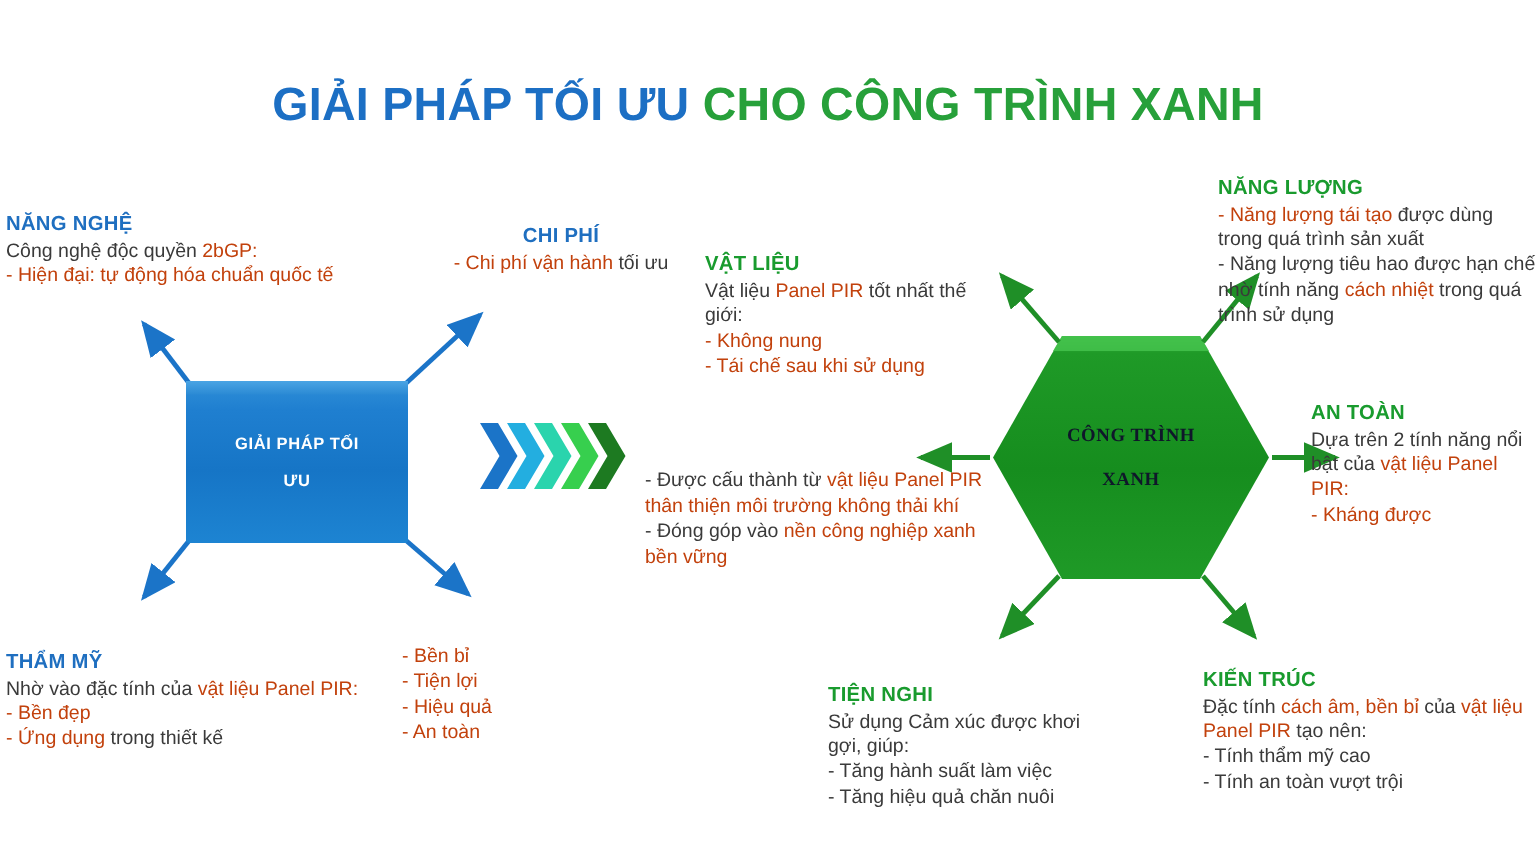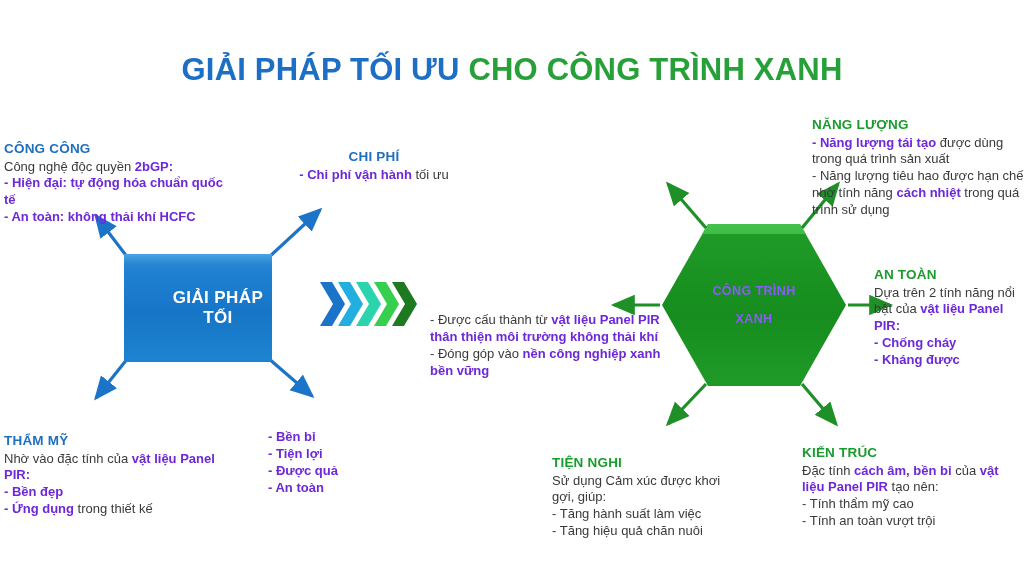--- a/index.html
+++ b/index.html
@@ -21,21 +21,21 @@
   .title .t-blue  { color: #1c6fc4; }
   .title .t-green { color: #27a03a; }
 
   
   .block { position: absolute; line-height: 1.30; margin-top: 24px; }
   .block .head {
     font-size: 13.5px; font-weight: bold; letter-spacing: .2px;
     margin-bottom: 1px;
   }
   .block .line { font-size: 13px; color: #3a3a3a; }
-  .block .line b { font-weight: bold; color: #6d28d9; }
+  .block .line b { font-weight: normal; color: #c2410c; }
   .blue  .head { color: #1f6fc0; }
   .green .head { color: #199b2e; }
 
   
   #b-congnghe   { left: 4px;   top: 116px;  width: 232px; }
   #b-chiphi     { left: 286px; top: 124px;  width: 176px; text-align: center; }
   #b-thammy     { left: 4px;   top: 408px;  width: 240px; }
   #b-chatluong  { left: 268px; top: 405px;  width: 170px; }
 
   
@@ -51,23 +51,23 @@
     position: absolute; left: 124px; top: 254px; width: 148px; height: 108px;
     background: linear-gradient(180deg,#2f8fd8 0%, #1f7fd0 18%, #1675c6 55%, #1d84d2 100%);
     border-radius: 2px;
   }
   #blue-box .bevel-top {
     position:absolute; left:0; top:0; width:100%; height:9px;
     background: linear-gradient(180deg,#4aa4e4,#2b8ad4);
   }
   #blue-box .label {
     position:absolute; left:0; top:0; width:100%; height:100%;
-    display:flex; flex-direction:row; align-items:center; justify-content:center;
-    color:#fff; font-size:17px; font-weight:bold; letter-spacing:.4px;
-    text-align:center; gap:13px;margin-left:40px;
+    display:flex; flex-direction:column; align-items:center; justify-content:center;
+    color:#fff; font-size:11px; font-weight:bold; letter-spacing:.4px;
+    text-align:center; gap:13px;
   }
 
   #green-hex {
     position: absolute; left: 664px; top: 224px; width: 180px; height: 162px;
   }
 
   #chevrons { position:absolute; left:318px; top:278px; width:104px; height:52px; }
 
   svg.arrows { position:absolute; left:0; top:0; width:1024px; height:576px; pointer-events:none; }
 </style>
@@ -123,21 +123,21 @@
   </svg>
 
   <div id="blue-box">
     <div class="bevel-top"></div>
     <div class="label">
       <span>GIẢI PHÁP TỐI</span>
       <span>ƯU</span>
     </div>
   </div>
 
-  <div id="green-hex" style="display:flex;flex-direction:column;align-items:center;justify-content:center;gap:14px;color:#8b5cf6;font-size:12.5px;font-weight:bold;letter-spacing:.4px;">
+  <div id="green-hex" style="display:flex;flex-direction:column;align-items:center;justify-content:center;gap:14px;color:#0f172a;font-size:12.5px;font-weight:bold;letter-spacing:.4px;font-family:Liberation Serif, serif;">
     <span>CÔNG TRÌNH</span>
     <span>XANH</span>
   </div>
 
   <div id="chevrons">
     <svg viewBox="0 0 104 52" width="104" height="52">
       <g>
           <path d="M2,4 L14,4 L27,26 L14,48 L2,48 L15,26 Z" fill="#1b74c8"></path>
         </g>
       <g>
@@ -149,51 +149,55 @@
       <g>
           <path d="M56,4 L68,4 L81,26 L68,48 L56,48 L69,26 Z" fill="#37cf4e"></path>
         </g>
       <g>
           <path d="M74,4 L86,4 L99,26 L86,48 L74,48 L87,26 Z" fill="#1d7a21"></path>
         </g>
     </svg>
   </div>
 
   <div class="block blue" id="b-congnghe">
-      <div class="head">CÔNG CÔNG</div>
+      <div class="head">NĂNG NGHỆ</div>
       <div class="line"><span>Công nghệ độc quyền </span><b>2bGP:</b></div>
       <div class="line"><b>- </b><b>Hiện đại: tự động hóa chuẩn quốc tế</b></div>
-      <div class="line"><b>- </b><b>An toàn: không thải khí HCFC</b></div>
     </div>
   <div class="block blue" id="b-chiphi">
       <div class="head">CHI PHÍ</div>
       <div class="line"><b>- Chi phí vận hành </b><span>tối ưu</span></div>
     </div>
   <div class="block blue" id="b-thammy">
       <div class="head">THẨM MỸ</div>
       <div class="line"><span>Nhờ vào đặc tính của </span><b>vật liệu Panel PIR:</b></div>
       <div class="line"><b>- Bền đẹp</b></div>
       <div class="line"><b>- Ứng dụng </b><span>trong thiết kế</span></div>
     </div>
   <div class="block blue" id="b-chatluong">
       <div class="line"><b>- Bền bỉ</b></div>
       <div class="line"><b>- Tiện lợi</b></div>
-      <div class="line"><b>- Được quả</b></div>
+      <div class="line"><b>- Hiệu quả</b></div>
       <div class="line"><b>- An toàn</b></div>
     </div>
 
+  <div class="block green" id="b-vatlieu">
+      <div class="head">VẬT LIỆU</div>
+      <div class="line"><span>Vật liệu </span><b>Panel PIR</b><span> tốt nhất thế giới:</span></div>
+      <div class="line"><b>- Không nung</b></div>
+      <div class="line"><b>- Tái chế sau khi sử dụng</b></div>
+    </div>
   <div class="block green" id="b-nangluong">
       <div class="head">NĂNG LƯỢNG</div>
       <div class="line"><b>- Năng lượng tái tạo </b><span>được dùng trong quá trình sản xuất</span></div>
       <div class="line"><span>- Năng lượng tiêu hao được hạn chế nhờ tính năng </span><b>cách nhiệt</b><span> trong quá trình sử dụng</span></div>
     </div>
   <div class="block green" id="b-antoan">
       <div class="head">AN TOÀN</div>
       <div class="line"><span>Dựa trên 2 tính năng nổi bật của </span><b>vật liệu Panel PIR:</b></div>
-      <div class="line"><b>- Chống cháy</b></div>
       <div class="line"><b>- Kháng được</b></div>
     </div>
   <div class="block green" id="b-kientruc">
       <div class="head">KIẾN TRÚC</div>
       <div class="line"><span>Đặc tính </span><b>cách âm, bền bỉ</b><span> của </span><b>vật liệu Panel PIR</b><span> tạo nên:</span></div>
       <div class="line"><span>- Tính thẩm mỹ cao</span></div>
       <div class="line"><span>- Tính an toàn vượt trội</span></div>
     </div>
   <div class="block green" id="b-tiennghi">
       <div class="head">TIỆN NGHI</div>

